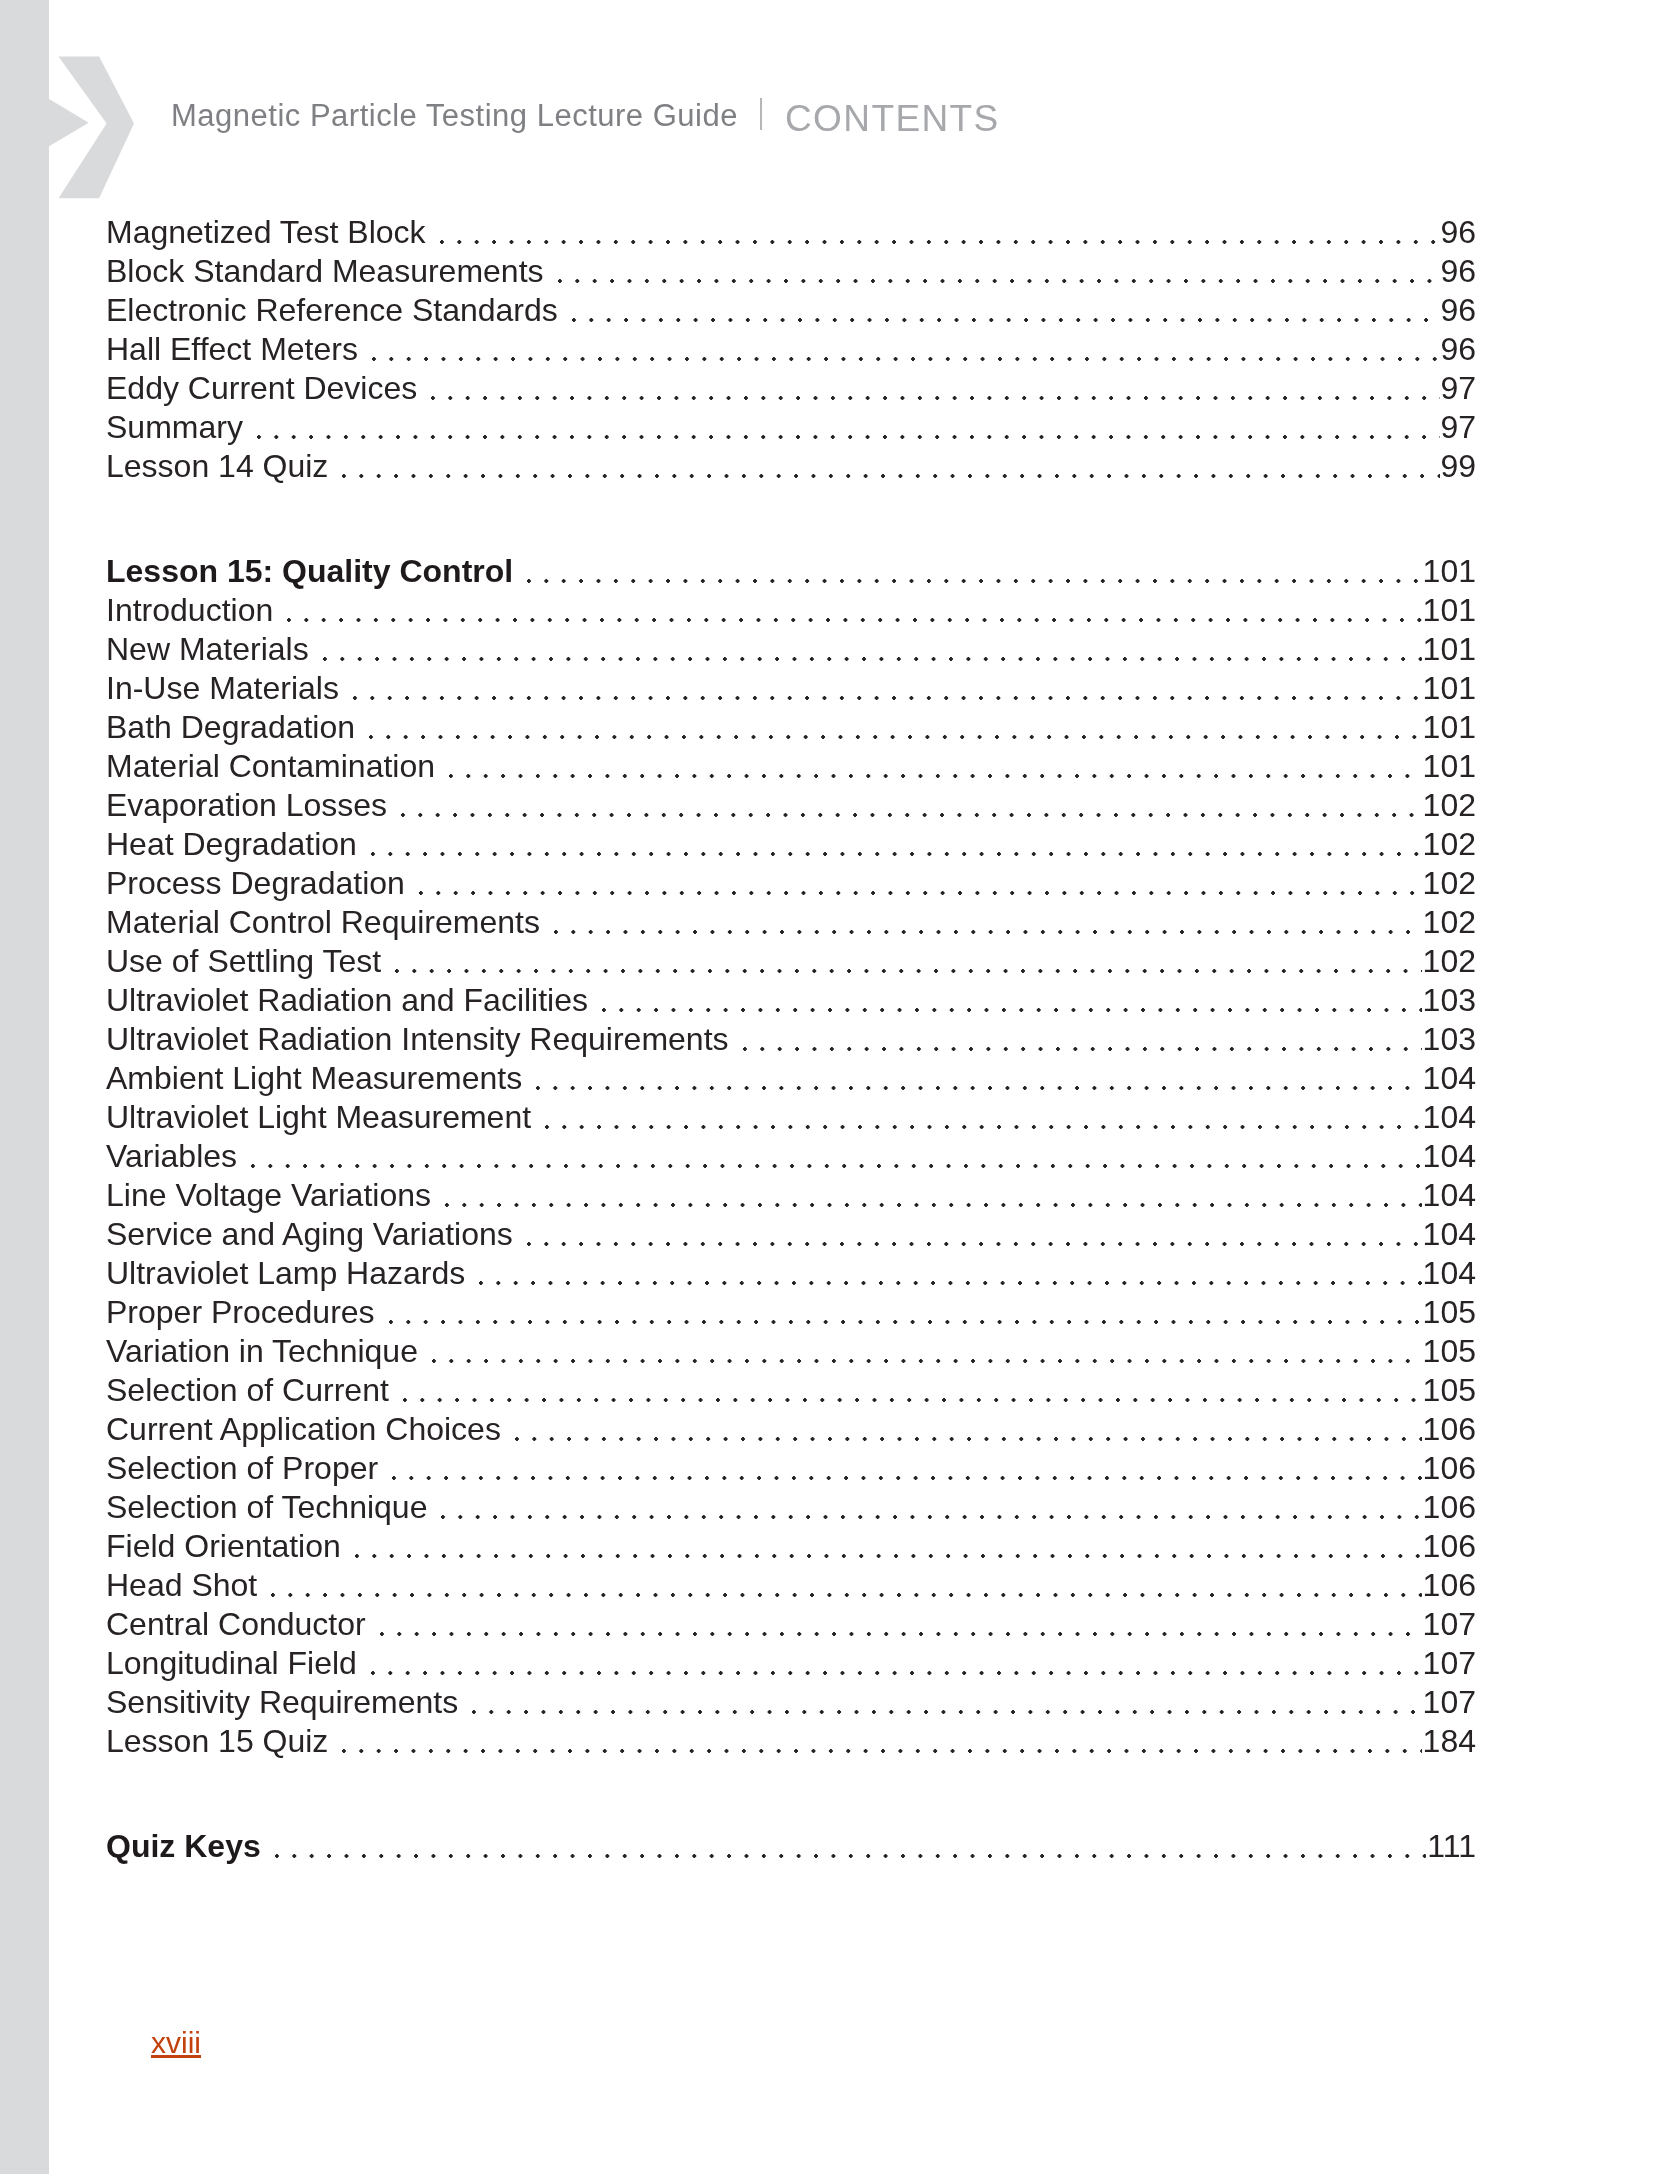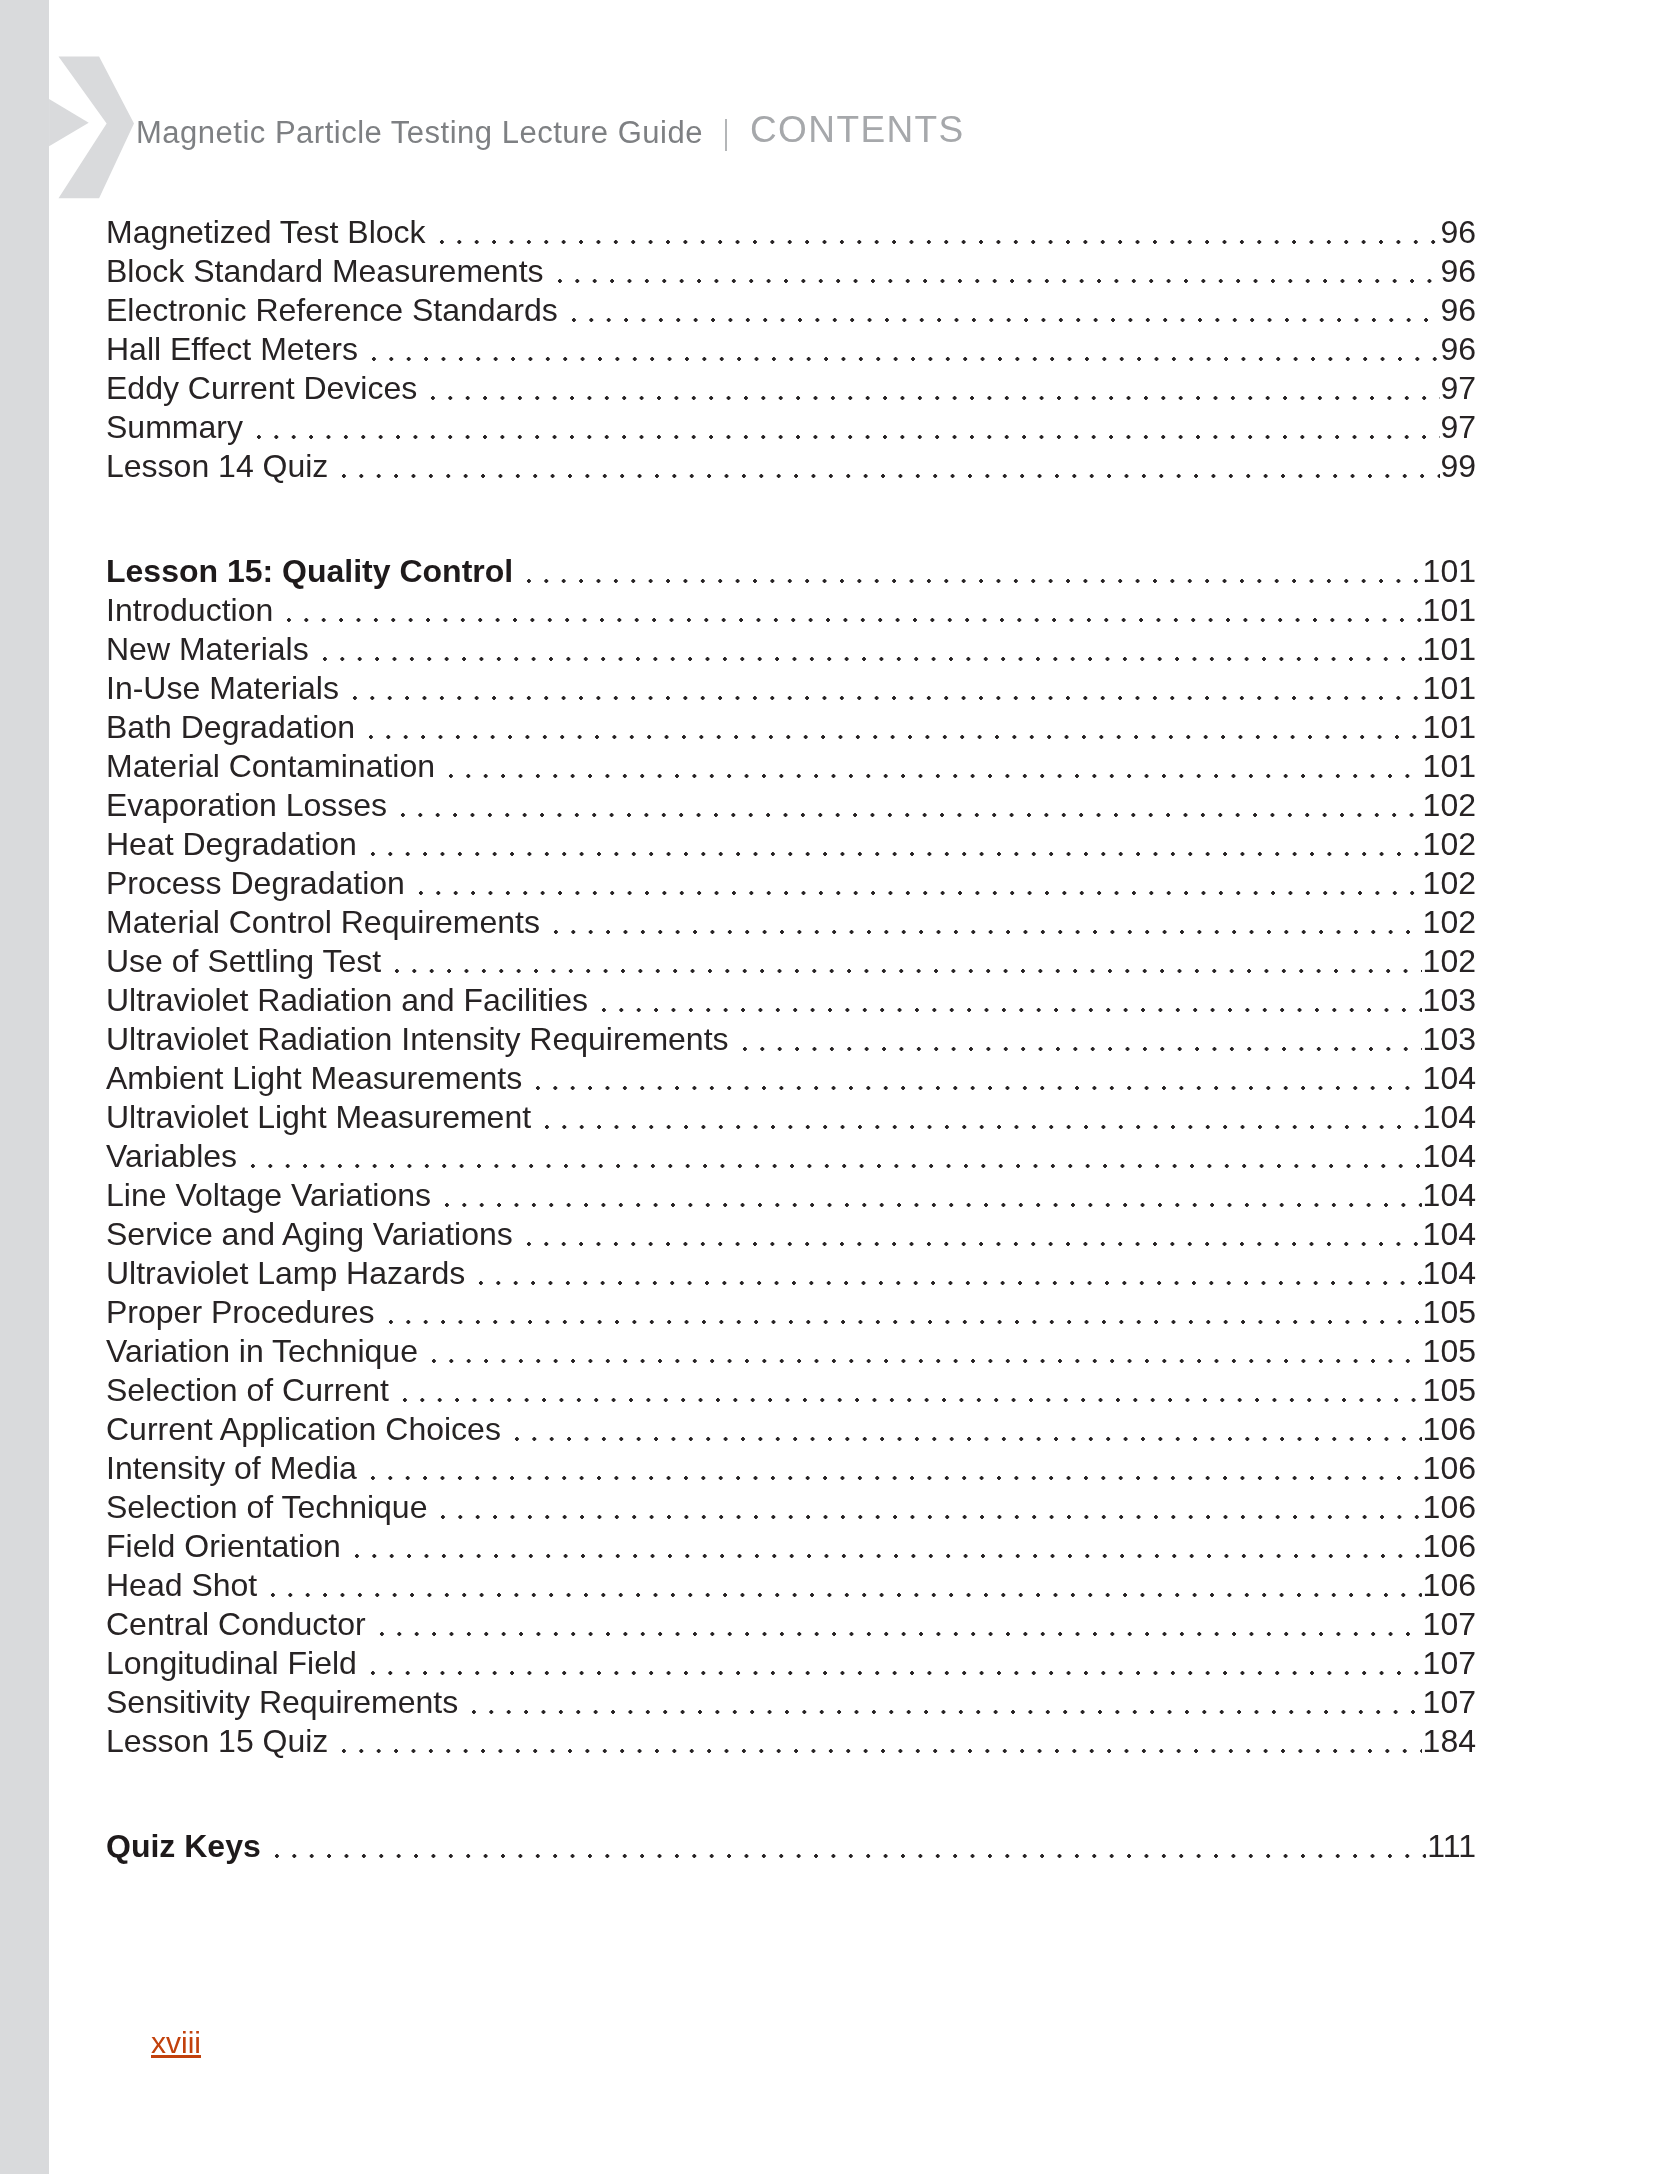--- a/index.html
+++ b/index.html
@@ -20,22 +20,22 @@
     width: 49px; height: 2174px;
     background: #d9dadc;
   }
 
   
   .chevron-svg { position: absolute; left: 0; top: 0; }
 
   
   .header {
     position: absolute;
-    left: 136px; top: 98px; height: 53px;
-    display: flex; align-items: flex-end;
+    left: 171px; top: 98px; height: 53px;
+    display: flex; align-items: flex-start;
     white-space: nowrap;
   }
   .doc-title   { font-size: 31px; color: #7e8083; letter-spacing: 0.5px; }
   .header-sep  { width: 1.9px; height: 32px; background: #b4b6b8; margin: 0 22.6px; }
   .header-sect { font-size: 37px; color: #a6a8ab; letter-spacing: 1.4px; }
 
   
   .toc {
     position: absolute;
     left: 0; top: 213px;
@@ -238,21 +238,21 @@
     <span class="toc-label">Selection of Current</span>
     <span class="toc-leader"></span>
     <span class="toc-page">105</span>
   </div>
       <div class="toc-row indent-1">
     <span class="toc-label">Current Application Choices</span>
     <span class="toc-leader"></span>
     <span class="toc-page">106</span>
   </div>
       <div class="toc-row indent-1">
-    <span class="toc-label">Intensity of Media</span>
+    <span class="toc-label">Selection of Proper</span>
     <span class="toc-leader"></span>
     <span class="toc-page">106</span>
   </div>
       <div class="toc-row indent-1">
     <span class="toc-label">Selection of Technique</span>
     <span class="toc-leader"></span>
     <span class="toc-page">106</span>
   </div>
       <div class="toc-row indent-1">
     <span class="toc-label">Field Orientation</span>

